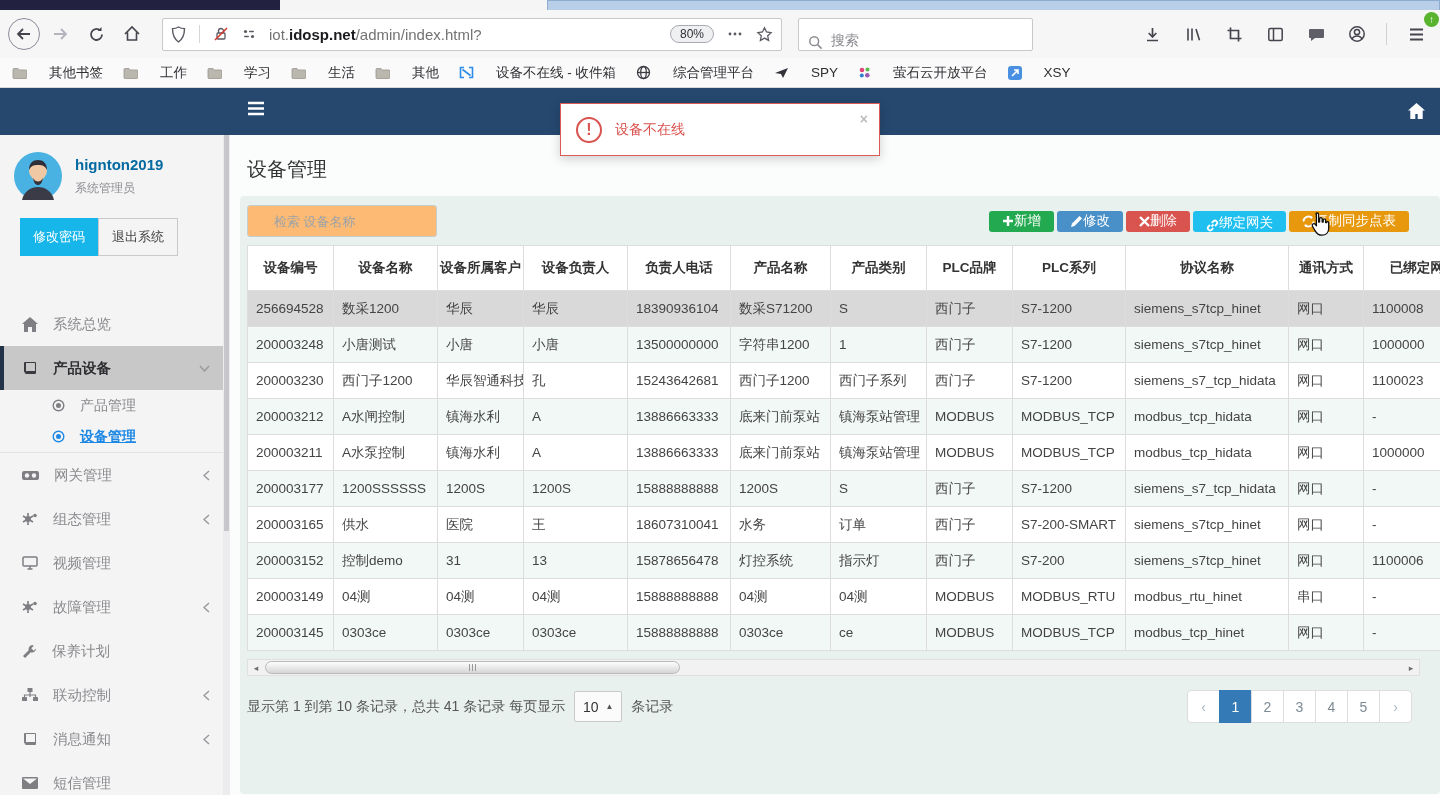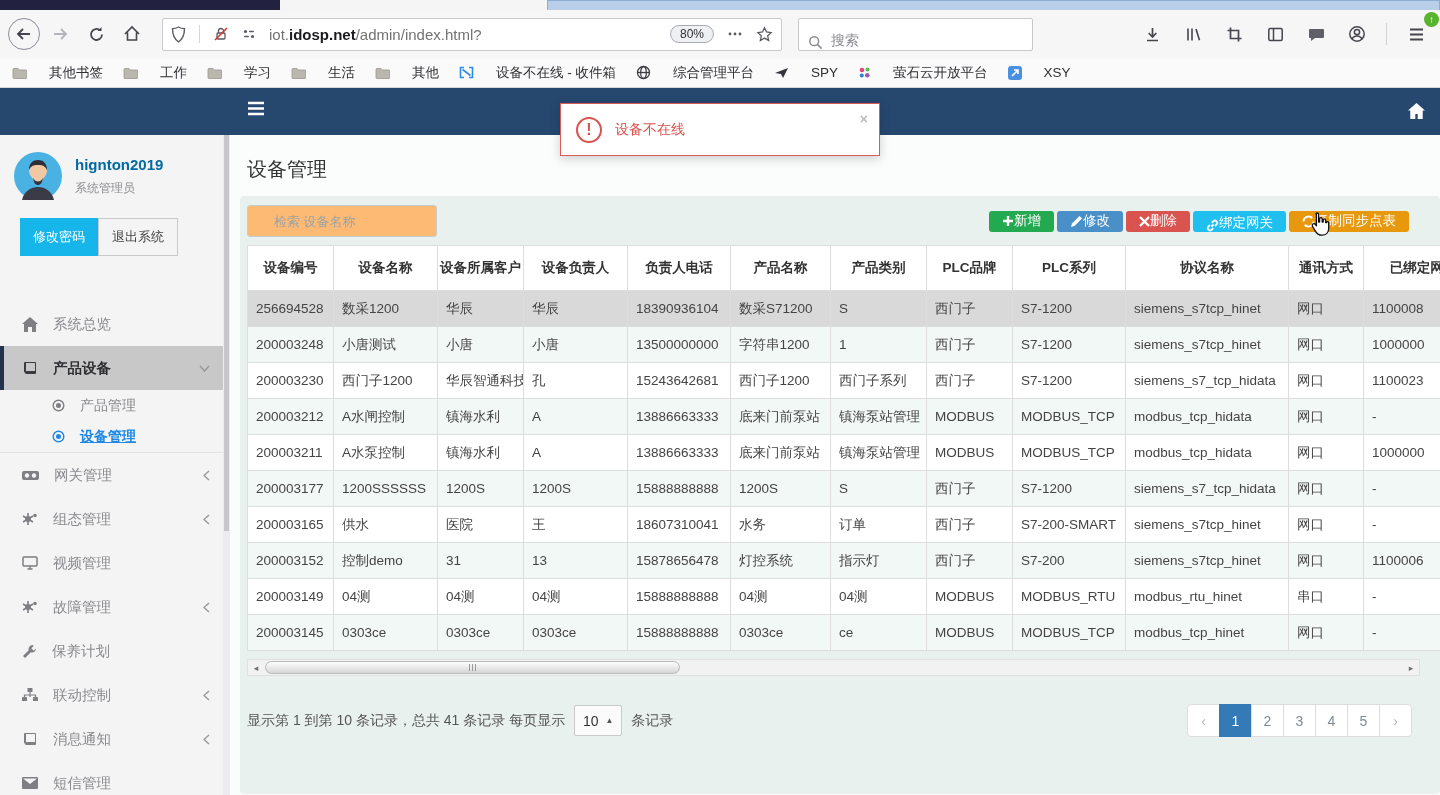--- a/index.html
+++ b/index.html
@@ -69,21 +69,21 @@
   .table-clip{width:1193px;overflow:hidden}
   table{border-collapse:collapse;table-layout:fixed;width:1236px;background:#fff;font-size:13.5px;color:#444}
   th{height:45px;border:1px solid #ddd;background:#fff;color:#333;font-size:13.5px;text-align:center;font-weight:bold;white-space:nowrap;overflow:hidden}
   td{height:36px;border:1px solid #ddd;padding:0 8px;white-space:nowrap;overflow:hidden}
   tr.striped td{background:#f2f8f6}
   tr.selected td{background:#d9d9d9}
   .hscroll{width:1173px;height:17px;margin-top:8px;background:#f2f2f2;border:1px solid #e0e0e0;display:flex;align-items:center;font-size:9px;color:#707070}
   .hs-arrow{width:16px;text-align:center;flex:none}
   .hs-thumb{width:415px;height:13px;margin-left:1px;background:linear-gradient(#fdfdfd,#d6d6d6);border:1px solid #b9b9b9;border-radius:7px;display:flex;align-items:center;justify-content:center;gap:2px}
   .hs-thumb i{width:1px;height:7px;background:#9a9a9a}
-  .panel-footer{display:flex;align-items:center;margin-top:28px;padding-right:28px;font-size:14px;color:#555}
+  .panel-footer{display:flex;align-items:center;margin-top:14px;padding-right:28px;font-size:14px;color:#555}
   .pagesize{display:inline-flex;align-items:center;justify-content:center;gap:7px;width:48px;height:31px;border:1px solid #c9c9cc;background:#fbfbfb;border-radius:2px;margin:0 9px;color:#333;cursor:pointer}
   .pagesize .caret{font-size:8px;color:#555}
   .pagination{margin-left:auto;display:flex;list-style:none}
   .pagination li{min-width:33px;height:33px;display:flex;align-items:center;justify-content:center;background:#fff;border:1px solid #ddd;margin-left:-1px;color:#7d8b94;font-size:14px;cursor:pointer}
   .pagination li:first-child{border-radius:4px 0 0 4px;margin-left:0;color:#aab4bb}
   .pagination li:last-child{border-radius:0 4px 4px 0;color:#aab4bb}
   .pagination li.active{background:#337ab7;border-color:#337ab7;color:#fff}
 
   
   .alert{position:absolute;left:560px;top:103px;width:320px;height:53px;background:#fff;border:1px solid #dc5a56;box-shadow:0 3px 10px rgba(0,0,0,.18);display:flex;align-items:center;gap:13px;padding:0 15px;z-index:50}

